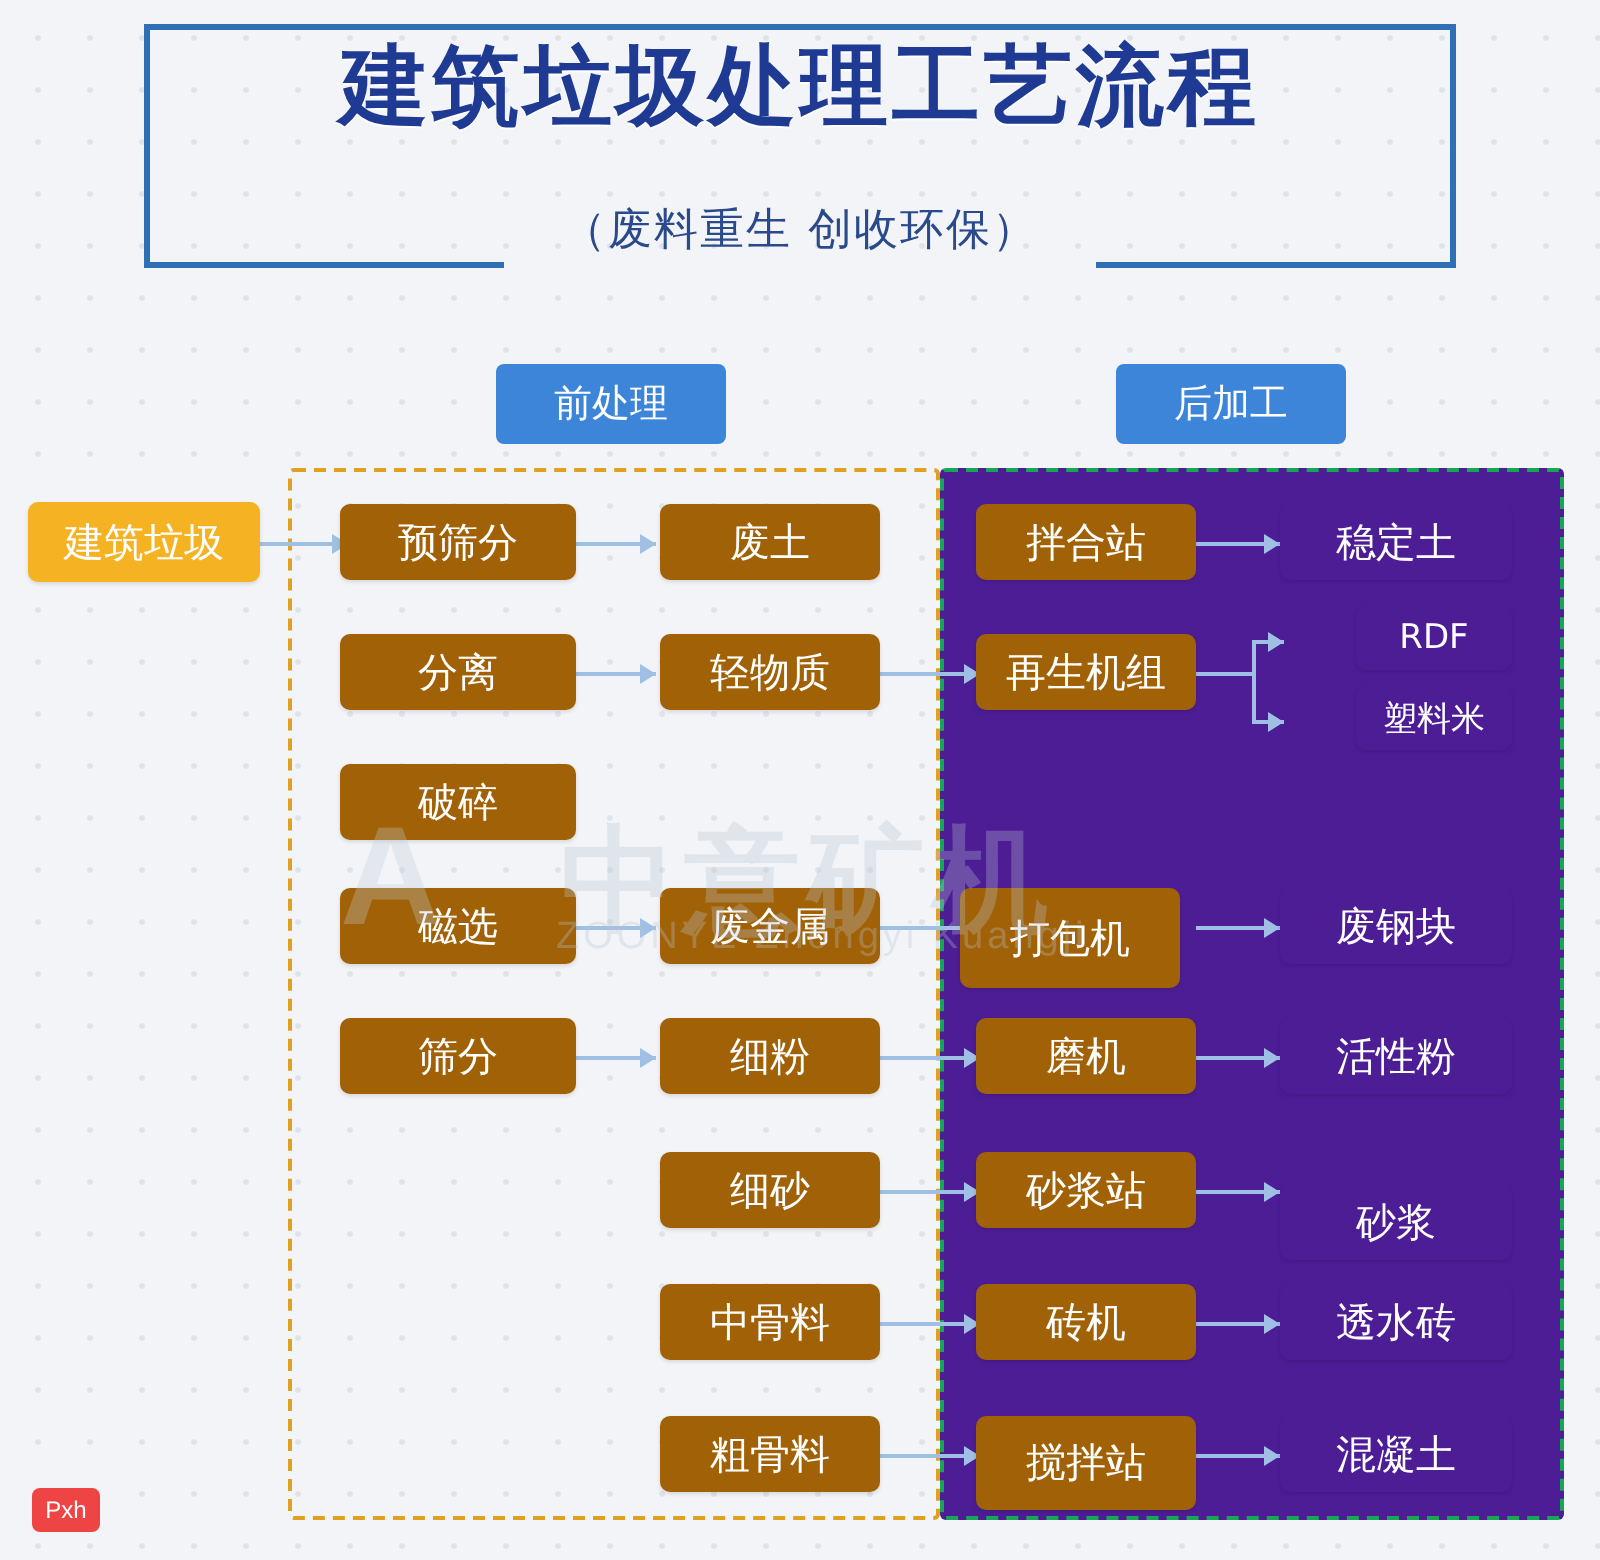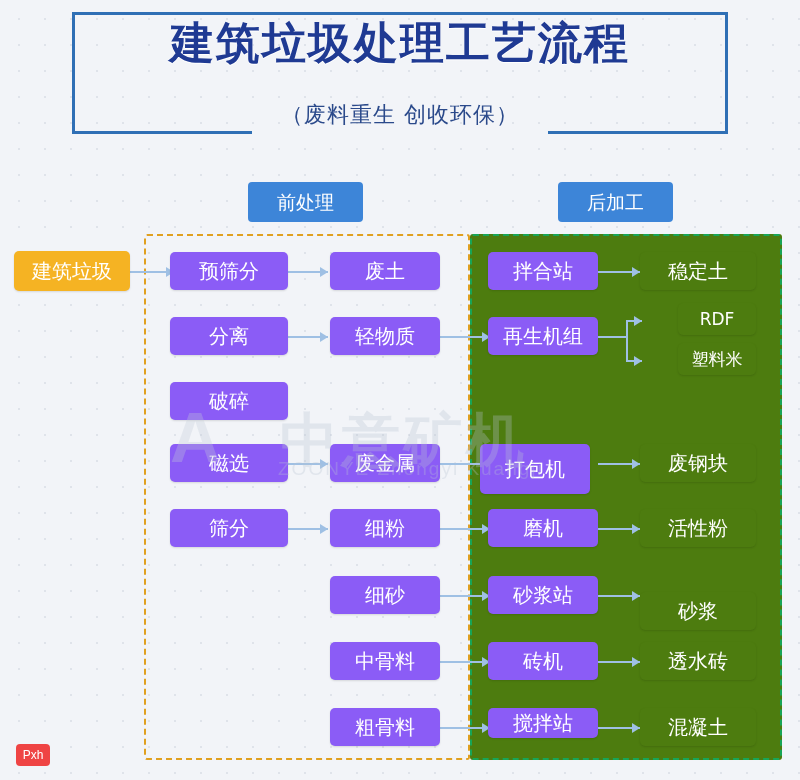--- a/index.html
+++ b/index.html
@@ -46,22 +46,22 @@
   .zone.green{border-color:#18a558;}
 
   
   .node{
     position:absolute;border-radius:5px;color:#fff;
     font-size:20px;text-align:center;
     display:flex;align-items:center;justify-content:center;
     font-family:"DejaVu Sans","Liberation Sans",sans-serif;
     box-shadow:0 1px 2px rgba(0,0,0,.12);
   }
-  .blue{background:#8b5cf6;}
-  .green{background:#4d7c0f;}
+  .blue{background:#a16207;}
+  .green{background:#4c1d95;}
   .orange{background:#f5b323;color:#fff;}
   .small{font-size:17px;}
 
   
   .ln{position:absolute;background:#9fc0e4;}
   .ln.h{height:2px;}
   .ln.v{width:2px;}
   .arrow{
     position:absolute;width:0;height:0;
     border-top:5px solid transparent;border-bottom:5px solid transparent;
@@ -190,21 +190,21 @@
   <div class="node blue" style="left:330px;top:576px;width:110px;height:38px;">细砂</div>
   <div class="node blue" style="left:330px;top:642px;width:110px;height:38px;">中骨料</div>
   <div class="node blue" style="left:330px;top:708px;width:110px;height:38px;">粗骨料</div>
 
   <div class="node blue" style="left:488px;top:252px;width:110px;height:38px;">拌合站</div>
   <div class="node blue" style="left:488px;top:317px;width:110px;height:38px;">再生机组</div>
   <div class="node blue" style="left:480px;top:444px;width:110px;height:50px;">打包机</div>
   <div class="node blue" style="left:488px;top:509px;width:110px;height:38px;">磨机</div>
   <div class="node blue" style="left:488px;top:576px;width:110px;height:38px;">砂浆站</div>
   <div class="node blue" style="left:488px;top:642px;width:110px;height:38px;">砖机</div>
-  <div class="node blue" style="left:488px;top:708px;width:110px;height:30px;">搅拌站</div>
+  <div class="node blue" style="left:488px;top:708px;width:110px;height:47px;">搅拌站</div>
 
   <div class="node green" style="left:640px;top:252px;width:116px;height:38px;">稳定土</div>
   <div class="node green small" style="left:678px;top:303px;width:78px;height:32px;">RDF</div>
   <div class="node green small" style="left:678px;top:343px;width:78px;height:32px;">塑料米</div>
   <div class="node green" style="left:640px;top:444px;width:116px;height:38px;">废钢块</div>
   <div class="node green" style="left:640px;top:509px;width:116px;height:38px;">活性粉</div>
   <div class="node green" style="left:640px;top:576px;width:116px;height:38px;margin-top:16px;">砂浆</div>
   <div class="node green" style="left:640px;top:642px;width:116px;height:38px;">透水砖</div>
   <div class="node green" style="left:640px;top:708px;width:116px;height:38px;">混凝土</div>
 

